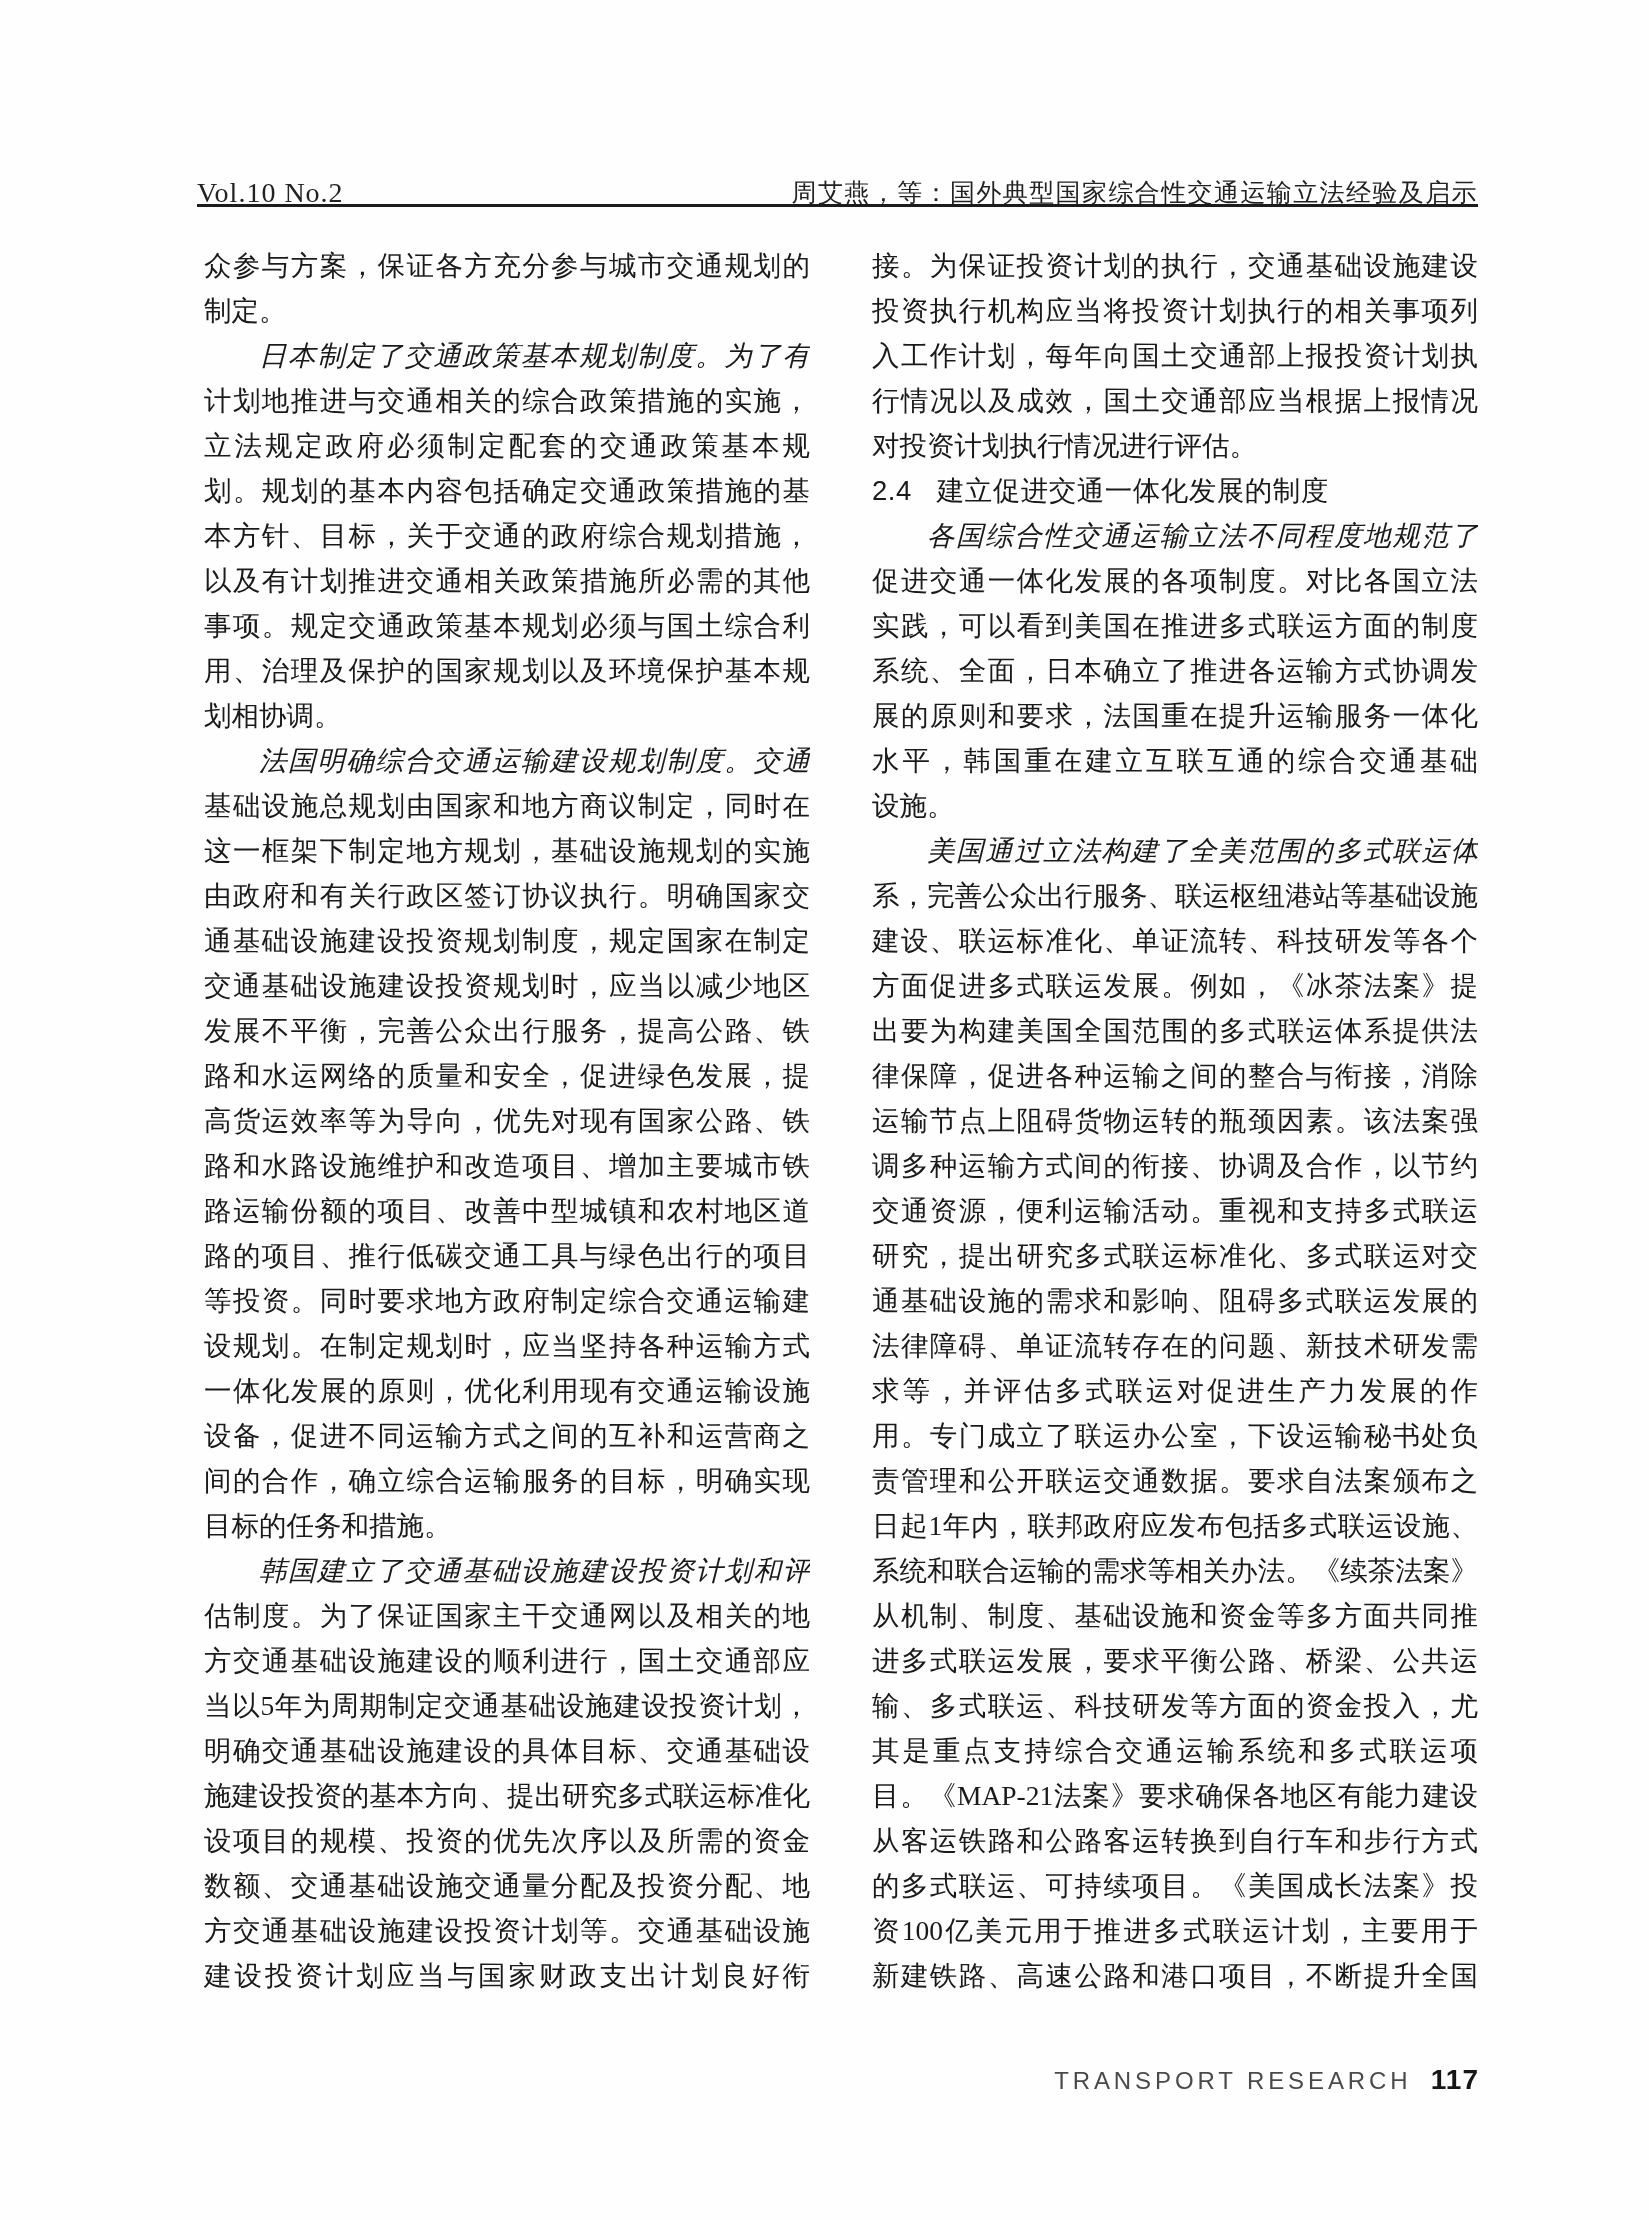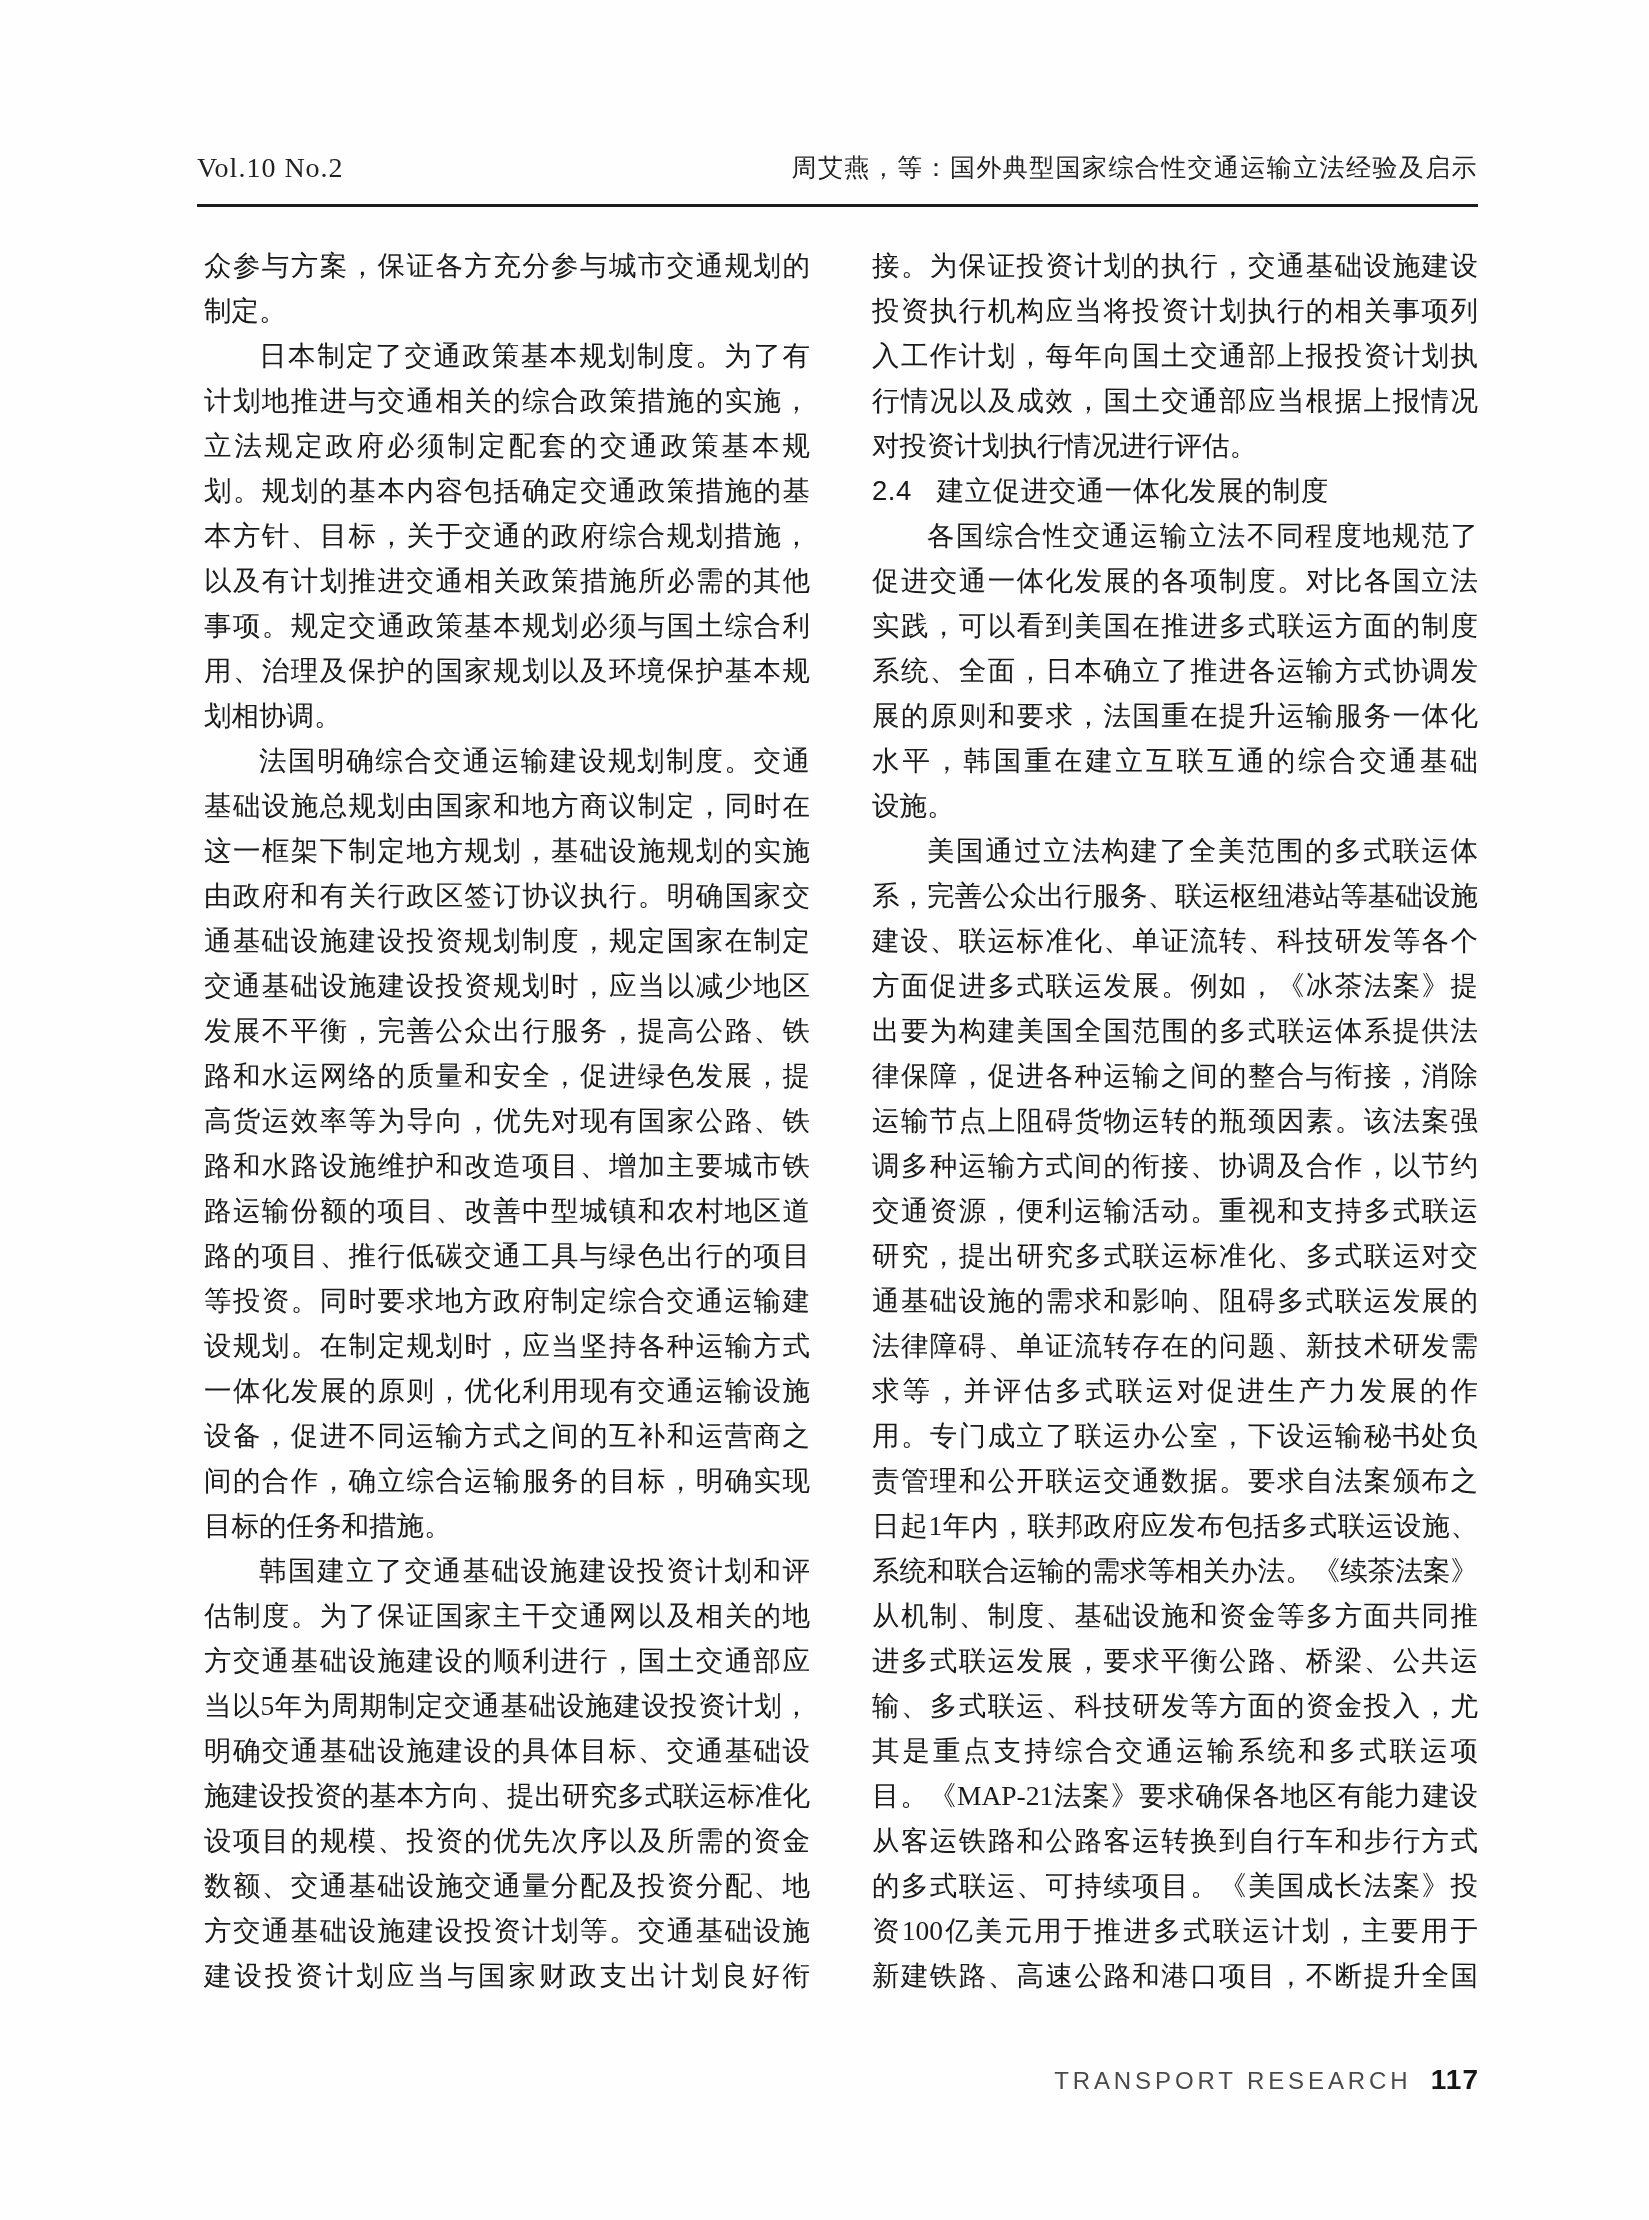--- a/index.html
+++ b/index.html
@@ -1,38 +1,38 @@
 <!DOCTYPE html>
 <html><head>
 <meta charset="utf-8">
 <style>
   html,body{margin:0;padding:0;background:#e8e8e8;}
   .page{
     position:relative;width:1649px;height:2221px;background:#fefefe;
     font-family:"Liberation Serif", serif;color:#1a1a1a;overflow:hidden;
   }
   .header{
-    position:absolute;left:197px;top:136px;width:1281px;height:48px;
+    position:absolute;left:197px;top:161px;width:1281px;height:48px;
     display:flex;justify-content:space-between;align-items:flex-end;
   }
   .vol{font-size:28px;letter-spacing:1px;color:#222;}
   .running-title{font-size:25px;letter-spacing:1.4px;color:#222;}
   .rule{position:absolute;left:197px;top:204px;width:1281px;height:2.9px;background:#1c1c1c;}
   .columns{
     position:absolute;left:197px;top:243px;width:1281px;
     display:flex;gap:55px;
   }
   .col{width:613px;margin-left:7px;}
   .line{
     height:45px;line-height:45px;font-size:27.5px;
     text-align:justify;text-align-last:justify;text-justify:inter-character;
     overflow:hidden;white-space:nowrap;color:#1a1a1a;
   }
   .line.end{text-align-last:left;}
-  .line.indent{padding-left:55px;}
+  .line.indent{padding-left:55px;font-style:italic;}
   .line.heading{
     font-family:"Liberation Sans", sans-serif;font-weight:normal;
     text-align-last:left;font-size:27.5px;letter-spacing:0.5px;
   }
   .line.heading .h-num{margin-right:25px;}
   .footer{
     position:absolute;right:170px;top:2064px;height:31px;
     display:flex;align-items:baseline;gap:19.3px;
     font-family:"Liberation Sans", sans-serif;
   }

